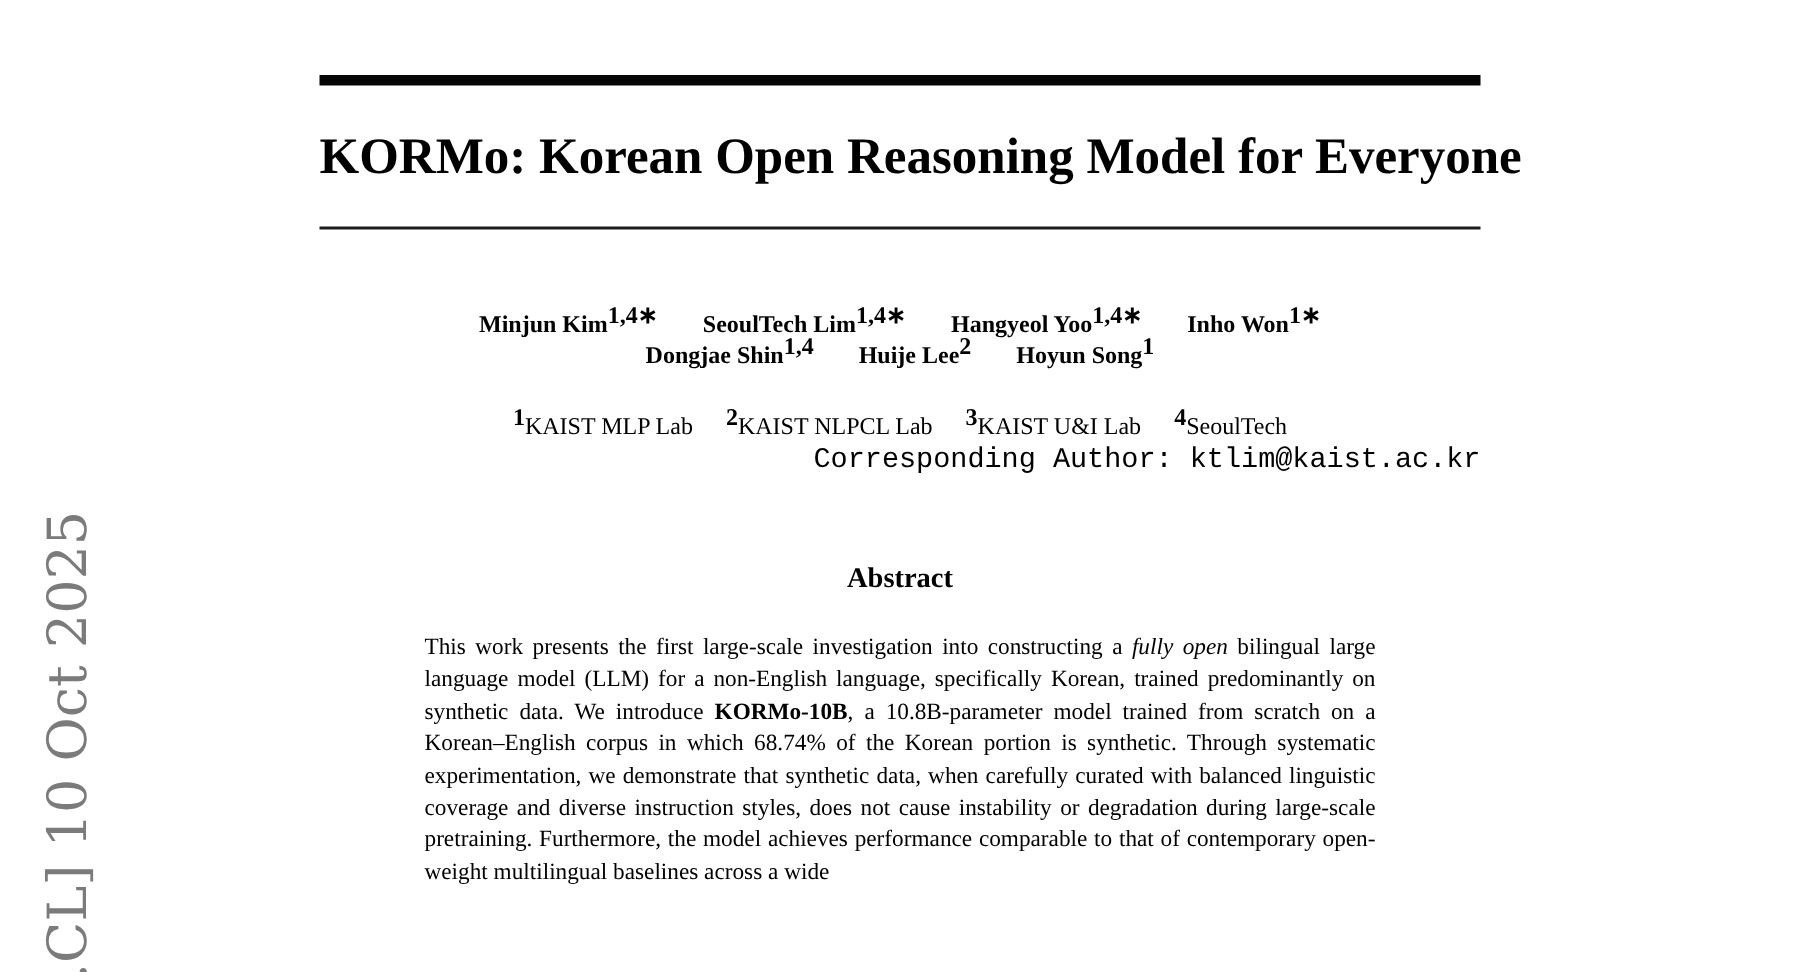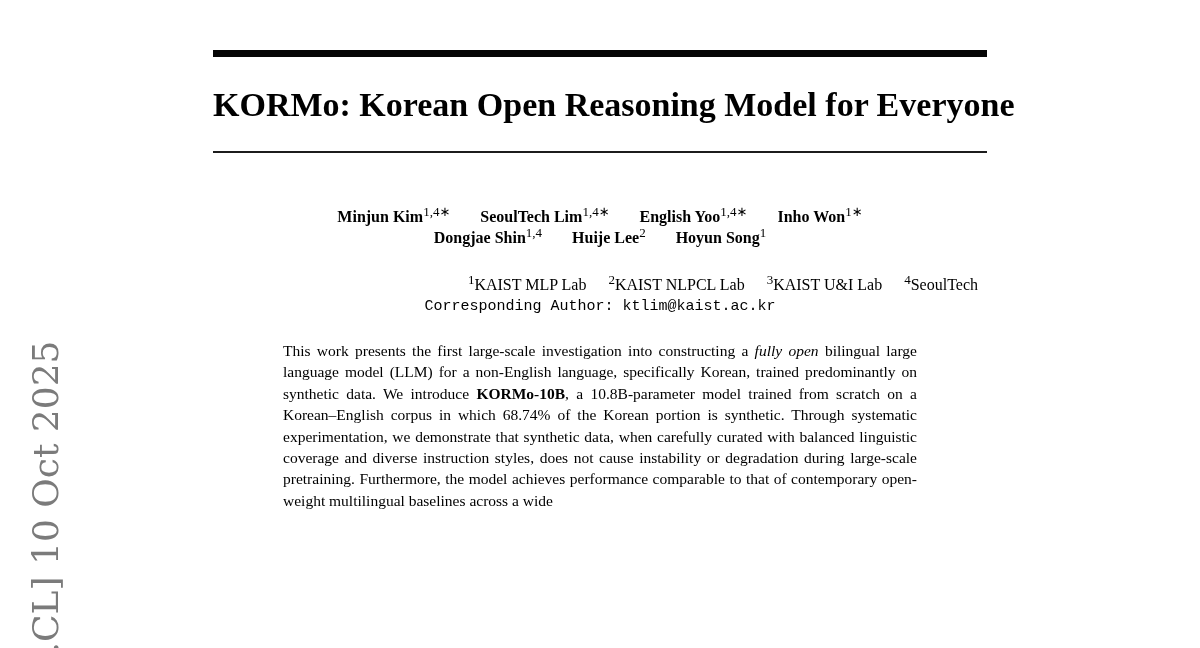--- a/index.html
+++ b/index.html
@@ -42,40 +42,40 @@
     text-align: center;
     font-size: 16px;
     line-height: 21px;
     font-weight: bold;
   }
   .author {
     margin: 0 13px;
     white-space: nowrap;
   }
   .authors sup, .affils sup {
-    font-weight: normal;
-    font-size: 13px;
+    font-weight: bold;
+    font-size: 16px;
     vertical-align: 6px;
     line-height: 0;
   }
   .affils {
     margin-top: 26px;
-    text-align: right;
+    text-align: center;
     font-size: 16px;
     line-height: 21px;
   }
   .affil {
     margin: 0 9px;
     white-space: nowrap;
   }
   .corresponding {
     margin-top: 1px;
-    text-align: center;
+    text-align: right;
     font-family: "Liberation Mono", "DejaVu Sans Mono", monospace;
-    font-size: 15px;
+    font-size: 19px;
     line-height: 21px;
   }
   .abstract-heading {
     margin: 57px 0 0 0;
     font-size: 19px;
     line-height: 24px;
     font-weight: bold;
     text-align: center;
   }
   .abstract-body {
@@ -110,35 +110,36 @@
   <div class="rule-thick"></div>
 
   <h1 class="paper-title">KORMo: Korean Open Reasoning Model for Everyone</h1>
 
   <div class="rule-thin"></div>
 
   <div class="authors">
     <div class="author-row">
       <span class="author"><span>Minjun Kim</span><sup>1,4∗</sup></span>
       <span class="author"><span>SeoulTech Lim</span><sup>1,4∗</sup></span>
-      <span class="author"><span>English Yoo</span><sup>1,4∗</sup></span>
+      <span class="author"><span>Hangyeol Yoo</span><sup>1,4∗</sup></span>
       <span class="author"><span>Inho Won</span><sup>1∗</sup></span>
     </div>
     <div class="author-row">
       <span class="author"><span>Dongjae Shin</span><sup>1,4</sup></span>
       <span class="author"><span>Huije Lee</span><sup>2</sup></span>
       <span class="author"><span>Hoyun Song</span><sup>1</sup></span>
     </div>
   </div>
 
   <div class="affils">
     <span class="affil"><sup>1</sup><span>KAIST MLP Lab</span></span>
     <span class="affil"><sup>2</sup><span>KAIST NLPCL Lab</span></span>
     <span class="affil"><sup>3</sup><span>KAIST U&amp;I Lab</span></span>
     <span class="affil"><sup>4</sup><span>SeoulTech</span></span>
   </div>
 
   <div class="corresponding">Corresponding Author: ktlim@kaist.ac.kr</div>
 
+  <h2 class="abstract-heading">Abstract</h2>
 
   <p class="abstract-body"><span>This work presents the first large-scale investigation into constructing a </span><em>fully open</em><span> bilingual large language model (LLM) for a non-English language, specifically Korean, trained predominantly on synthetic data. We introduce </span><strong>KORMo-10B</strong><span>, a 10.8B-parameter model trained from scratch on a Korean–English corpus in which 68.74% of the Korean portion is synthetic. Through systematic experimentation, we demonstrate that synthetic data, when carefully curated with balanced linguistic coverage and diverse instruction styles, does not cause instability or degradation during large-scale pretraining. Furthermore, the model achieves performance comparable to that of contemporary open-weight multilingual baselines across a wide</span></p>
 
 </div>
 
 </body></html>

